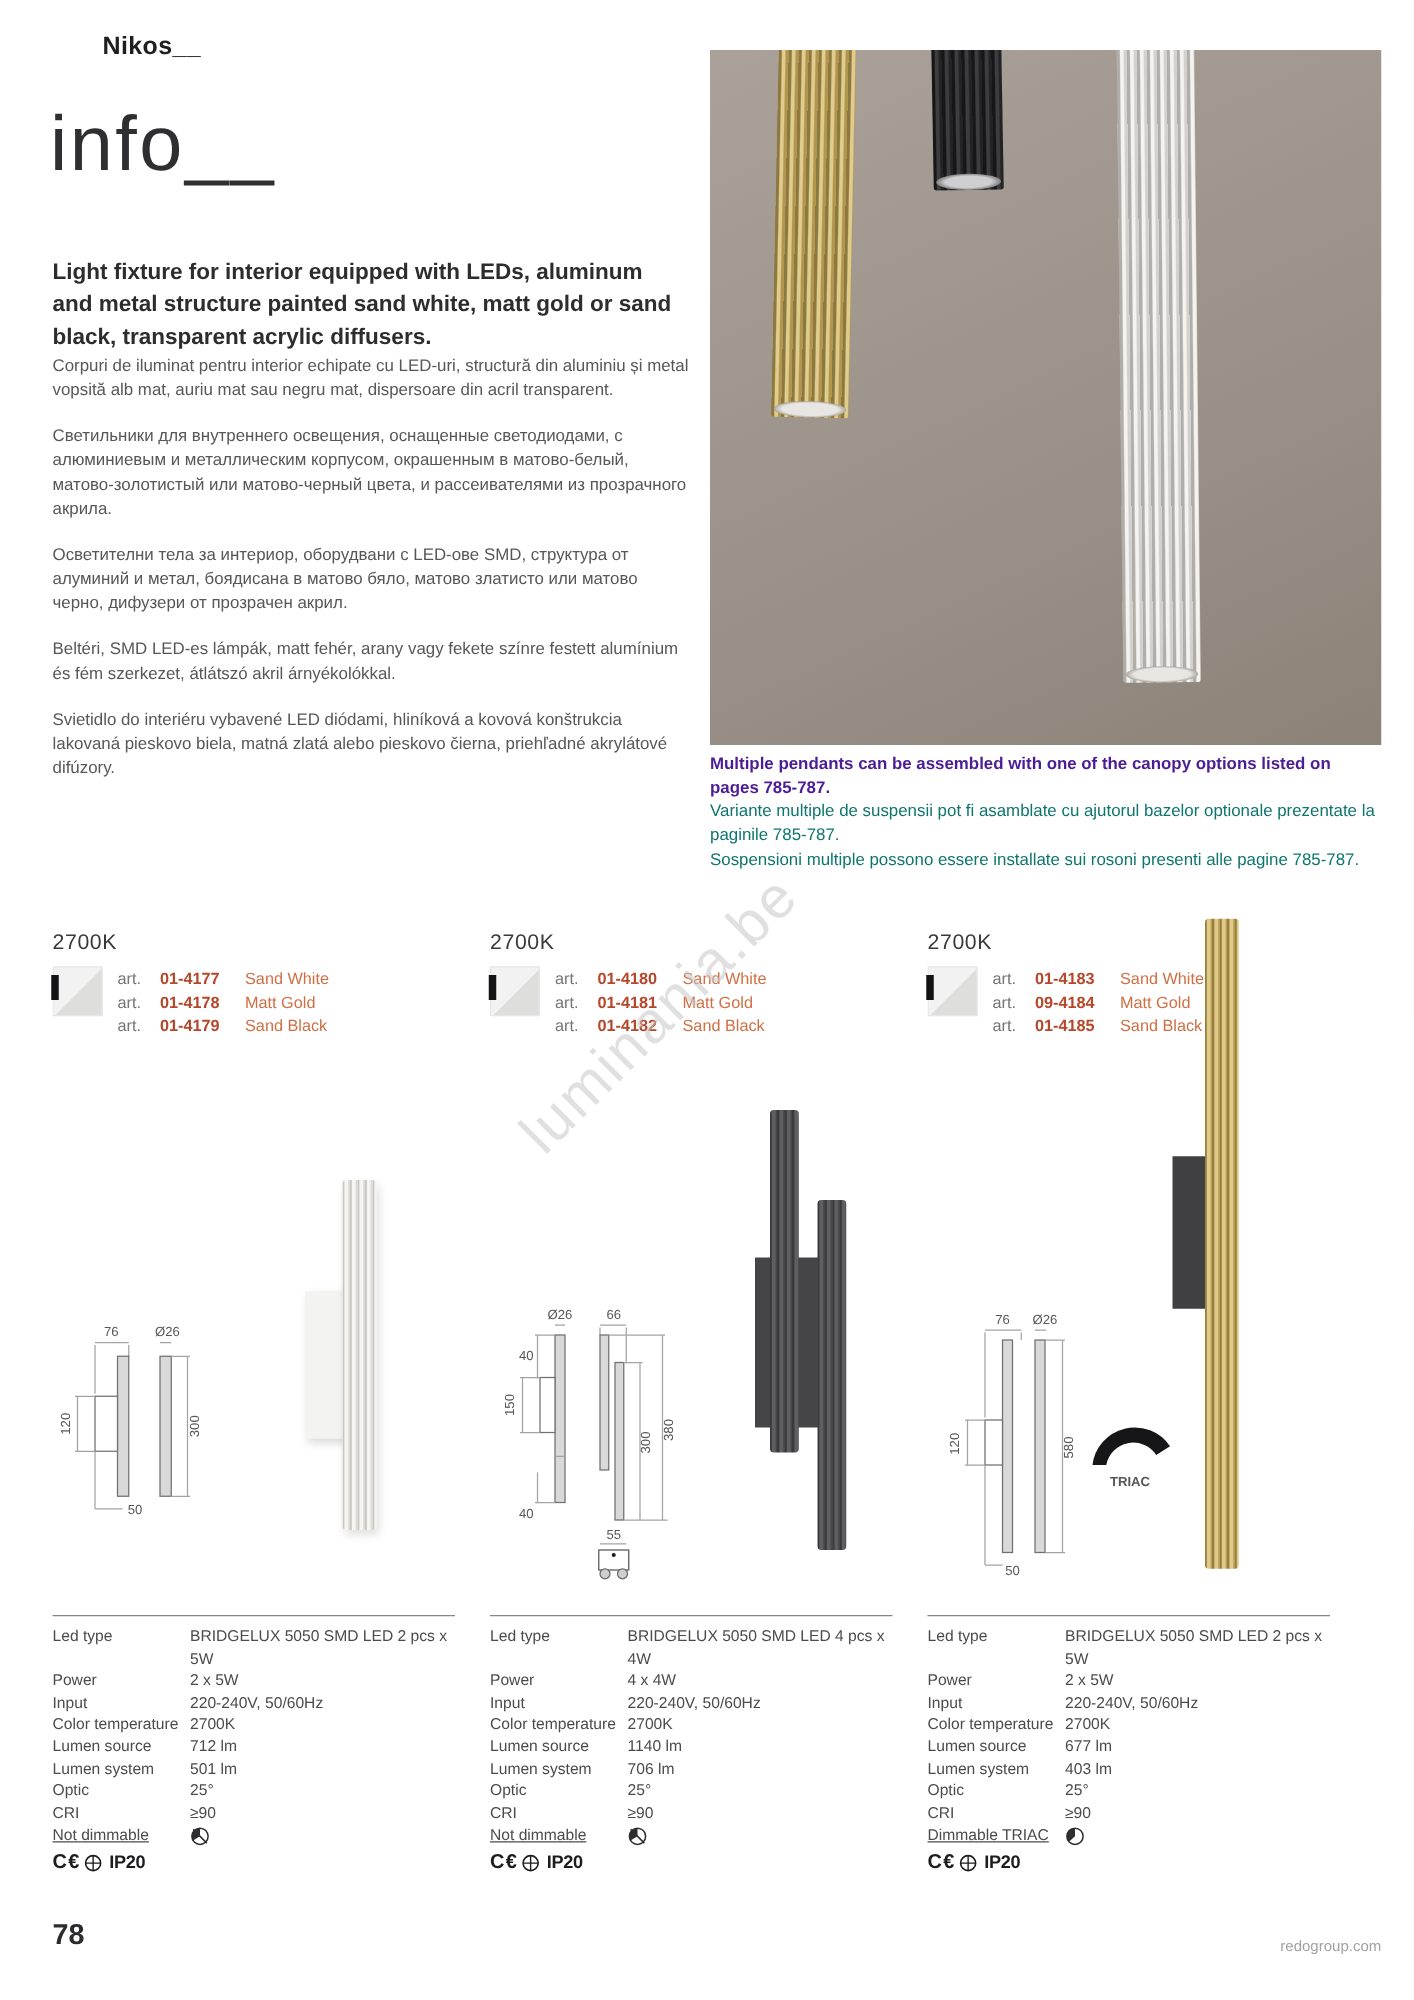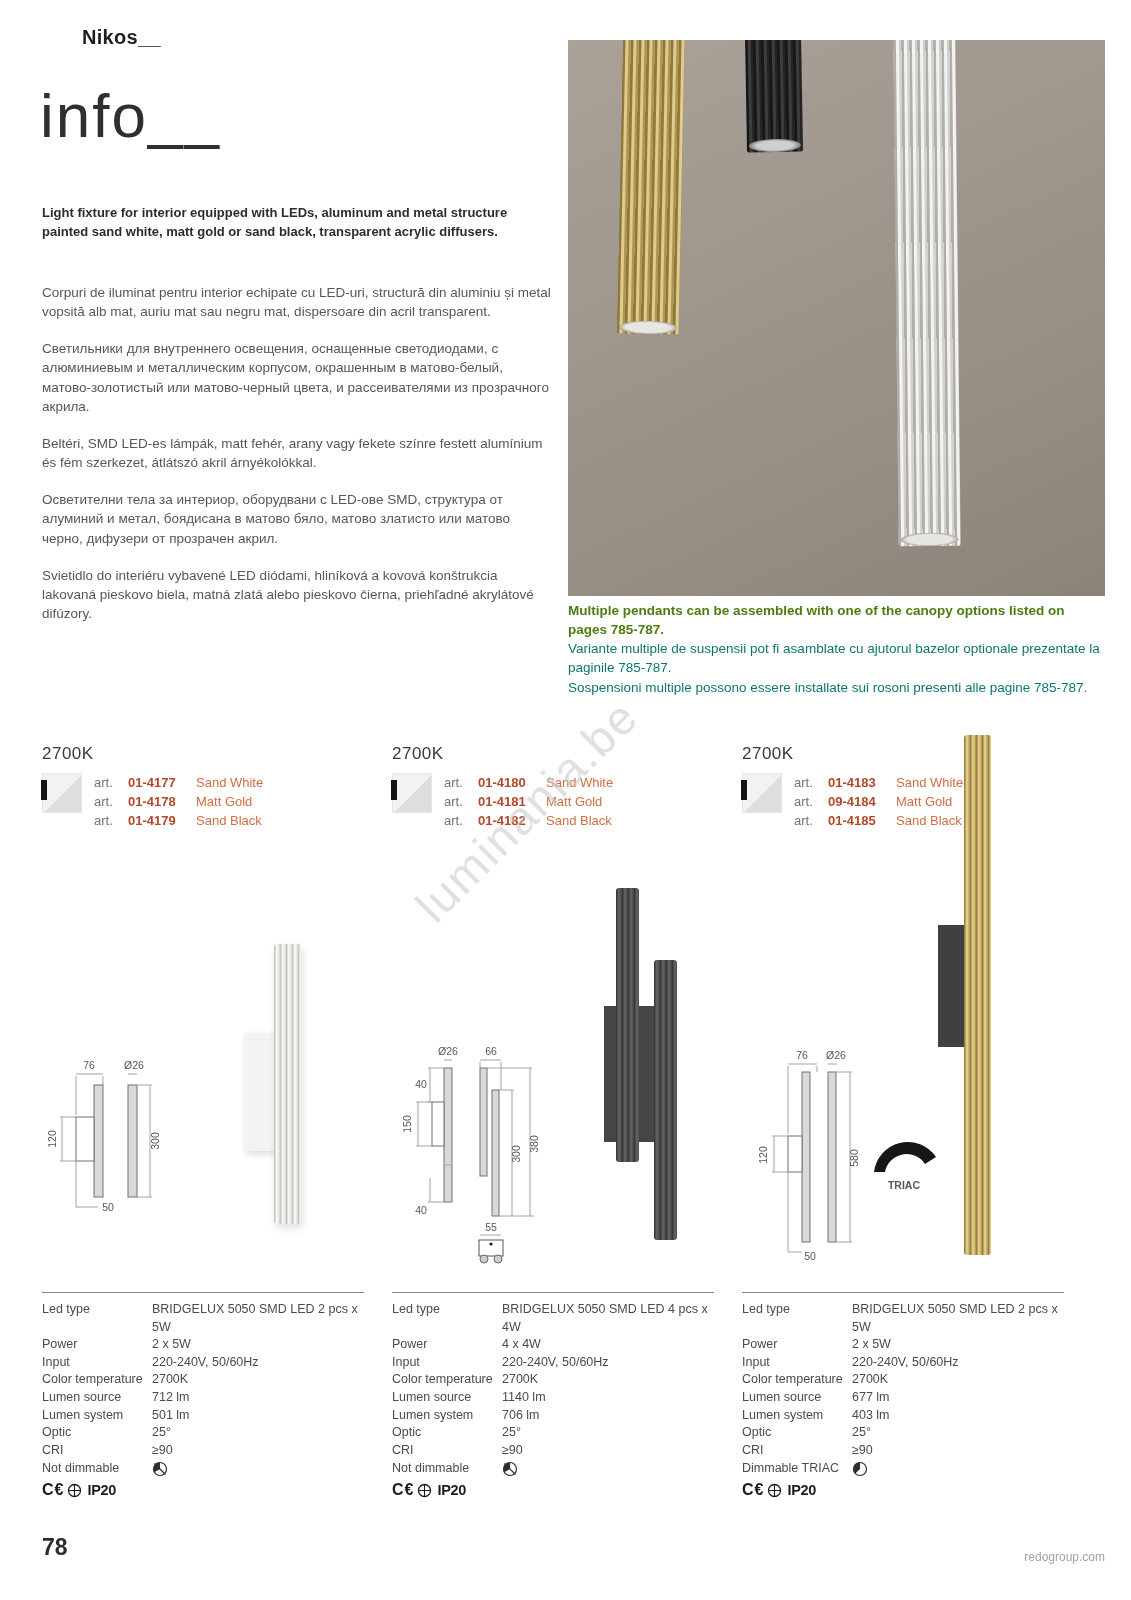--- a/index.html
+++ b/index.html
@@ -5,40 +5,40 @@
   html,body{margin:0;padding:0;background:#e8e8e8;}
   .page{
     position:relative;width:1131px;height:1600px;background:#ffffff;
     font-family:"Liberation Sans",sans-serif;overflow:hidden;margin:0 auto;
     color:#48484a;
   }
   .abs{position:absolute;}
   
   .brand{left:42px;top:26px;font-size:20px;font-weight:700;color:#1f1f21;letter-spacing:.3px;margin-left:40px;}
   .title{left:40px;top:80px;font-size:62px;font-weight:300;color:#2f2f31;letter-spacing:2px;}
-  .intro{left:42px;top:204px;width:508px;font-size:13px;font-weight:700;color:#2d2d2f;line-height:1.45;margin:0;}
+  .intro{left:42px;top:204px;width:508px;font-size:18px;font-weight:700;color:#2d2d2f;line-height:1.45;margin:0;}
   .paras{left:42px;top:283px;width:510px;}
   .paras p{margin:0 0 18px 0;font-size:13.5px;line-height:1.42;color:#57575a;}
   
   .photo{left:568px;top:40px;width:537px;height:556px;
     background:linear-gradient(155deg,#aaa199 0%,#a0978f 35%,#968d84 70%,#8b8278 100%);overflow:hidden;}
   .tube{position:absolute;top:-6px;border-radius:2px;}
   .tube-gold{left:52px;width:62px;height:300px;
     background:repeating-linear-gradient(90deg,#8d7840 0 2px,#e0cc8d 3px 5px,#b1964f 6px 8px);transform:rotate(1.2deg);}
   .tube-black{left:178px;width:56px;height:118px;
     background:repeating-linear-gradient(90deg,#161618 0 2px,#3d3d40 3px 5px,#232326 6px 8px);transform:rotate(-1deg);}
   .tube-white{left:328px;width:62px;height:512px;
     background:repeating-linear-gradient(90deg,#b0aeaa 0 2px,#f4f3f0 3px 5px,#d3d1cd 6px 8px);transform:rotate(-.6deg);}
   .rim{position:absolute;bottom:0;left:4%;width:92%;height:13px;border-radius:50%;
     background:radial-gradient(ellipse at center,#e8e6e2 0 55%,#9b948c 75%,#5e5953 100%);}
   .rim-dark{background:radial-gradient(ellipse at center,#cfcfd2 0 50%,#6e6e71 75%,#2a2a2c 100%);}
   
   .caption{left:568px;top:601px;width:537px;}
   .caption p{margin:0;font-size:13.5px;line-height:1.42;color:#0f766e;}
-  .caption .cap-bold{font-weight:700;color:#4d7c0f;}
+  .caption .cap-bold{font-weight:700;color:#4c1d95;}
   
   .watermark{left:424px;top:886px;font-size:47px;font-weight:300;letter-spacing:2px;
     color:#c7c7c7;opacity:.55;transform:rotate(-45deg);transform-origin:0 50%;white-space:nowrap;pointer-events:none;z-index:9;}
   
   .temp{font-size:17px;font-weight:400;color:#39393b;margin:0;letter-spacing:.5px;}
   .col{position:absolute;top:744px;width:330px;}
   .art-block{display:flex;margin-top:9px;}
   .mount-icon{position:relative;width:40px;height:40px;flex:0 0 40px;margin-right:12px;
     background:linear-gradient(135deg,#f2f2f2 52%,#dededd 52%);box-shadow:inset 0 0 0 1px #e6e6e6;}
   .mount-bar{position:absolute;left:-1px;top:7px;width:6px;height:20px;background:#141416;}
@@ -57,43 +57,43 @@
   .draw text{font-size:10.5px;fill:#57575a;font-family:"Liberation Sans",sans-serif;}
   .draw line,.draw path.dim{stroke:#a3a3a5;stroke-width:1;fill:none;}
   .draw rect.bar{fill:#d9d9d9;stroke:#707073;stroke-width:1;}
   .draw rect.plate{fill:#ffffff;stroke:#707073;stroke-width:1;}
   .triac-label{font-weight:700;font-size:12px;fill:#1b1b1d;}
   
   .spec{position:absolute;top:1292px;width:322px;border-top:1px solid #86868a;padding-top:8px;}
   .spec-row{display:flex;font-size:12.5px;line-height:17.6px;color:#4b4b4d;}
   .spec-row .lab{width:110px;flex:0 0 110px;}
   .spec-row .val{flex:1;}
-  .dim-row{align-items:center;height:19px;}
+  .dim-row{align-items:center;height:19px;text-decoration:underline;}
   .certs{display:flex;align-items:center;margin-top:3px;}
   .ce{font-size:16px;font-weight:600;color:#1d1d1f;letter-spacing:1px;}
   .ip{font-size:14.5px;font-weight:800;color:#1d1d1f;margin-left:2px;letter-spacing:-.3px;}
   .cert-svg{margin:0 3px;}
   
   .pageno{left:42px;top:1534px;font-size:23px;font-weight:700;color:#2c2c2e;}
   .site{right:26px;top:1550px;font-size:12px;color:#a2a2a4;}
 </style>
 </head>
 <body>
 
 <div class="page">
 
   <div class="abs brand">Nikos__</div>
   <div class="abs title">info__</div>
   <p class="abs intro">Light fixture for interior equipped with LEDs, aluminum and metal structure painted sand white, matt gold or sand black, transparent acrylic diffusers.</p>
 
   <div class="abs paras">
     <p>Corpuri de iluminat pentru interior echipate cu LED-uri, structură din aluminiu și metal vopsită alb mat, auriu mat sau negru mat, dispersoare din acril transparent.</p>
     <p>Светильники для внутреннего освещения, оснащенные светодиодами, с алюминиевым и металлическим корпусом, окрашенным в матово-белый, матово-золотистый или матово-черный цвета, и рассеивателями из прозрачного акрила.</p>
+    <p>Осветителни тела за интериор, оборудвани с LED-ове SMD, структура от алуминий и метал, боядисана в матово бяло, матово златисто или матово черно, дифузери от прозрачен акрил.</p>
     <p>Beltéri, SMD LED-es lámpák, matt fehér, arany vagy fekete színre festett alumínium és fém szerkezet, átlátszó akril árnyékolókkal.</p>
-    <p>Осветителни тела за интериор, оборудвани с LED-ове SMD, структура от алуминий и метал, боядисана в матово бяло, матово златисто или матово черно, дифузери от прозрачен акрил.</p>
     <p>Svietidlo do interiéru vybavené LED diódami, hliníková a kovová konštrukcia lakovaná pieskovo biela, matná zlatá alebo pieskovo čierna, priehľadné akrylátové difúzory.</p>
   </div>
 
   <div class="abs photo">
     <div class="tube tube-gold">
         <div class="rim"></div>
       </div>
     <div class="tube tube-black">
         <div class="rim rim-dark"></div>
       </div>

